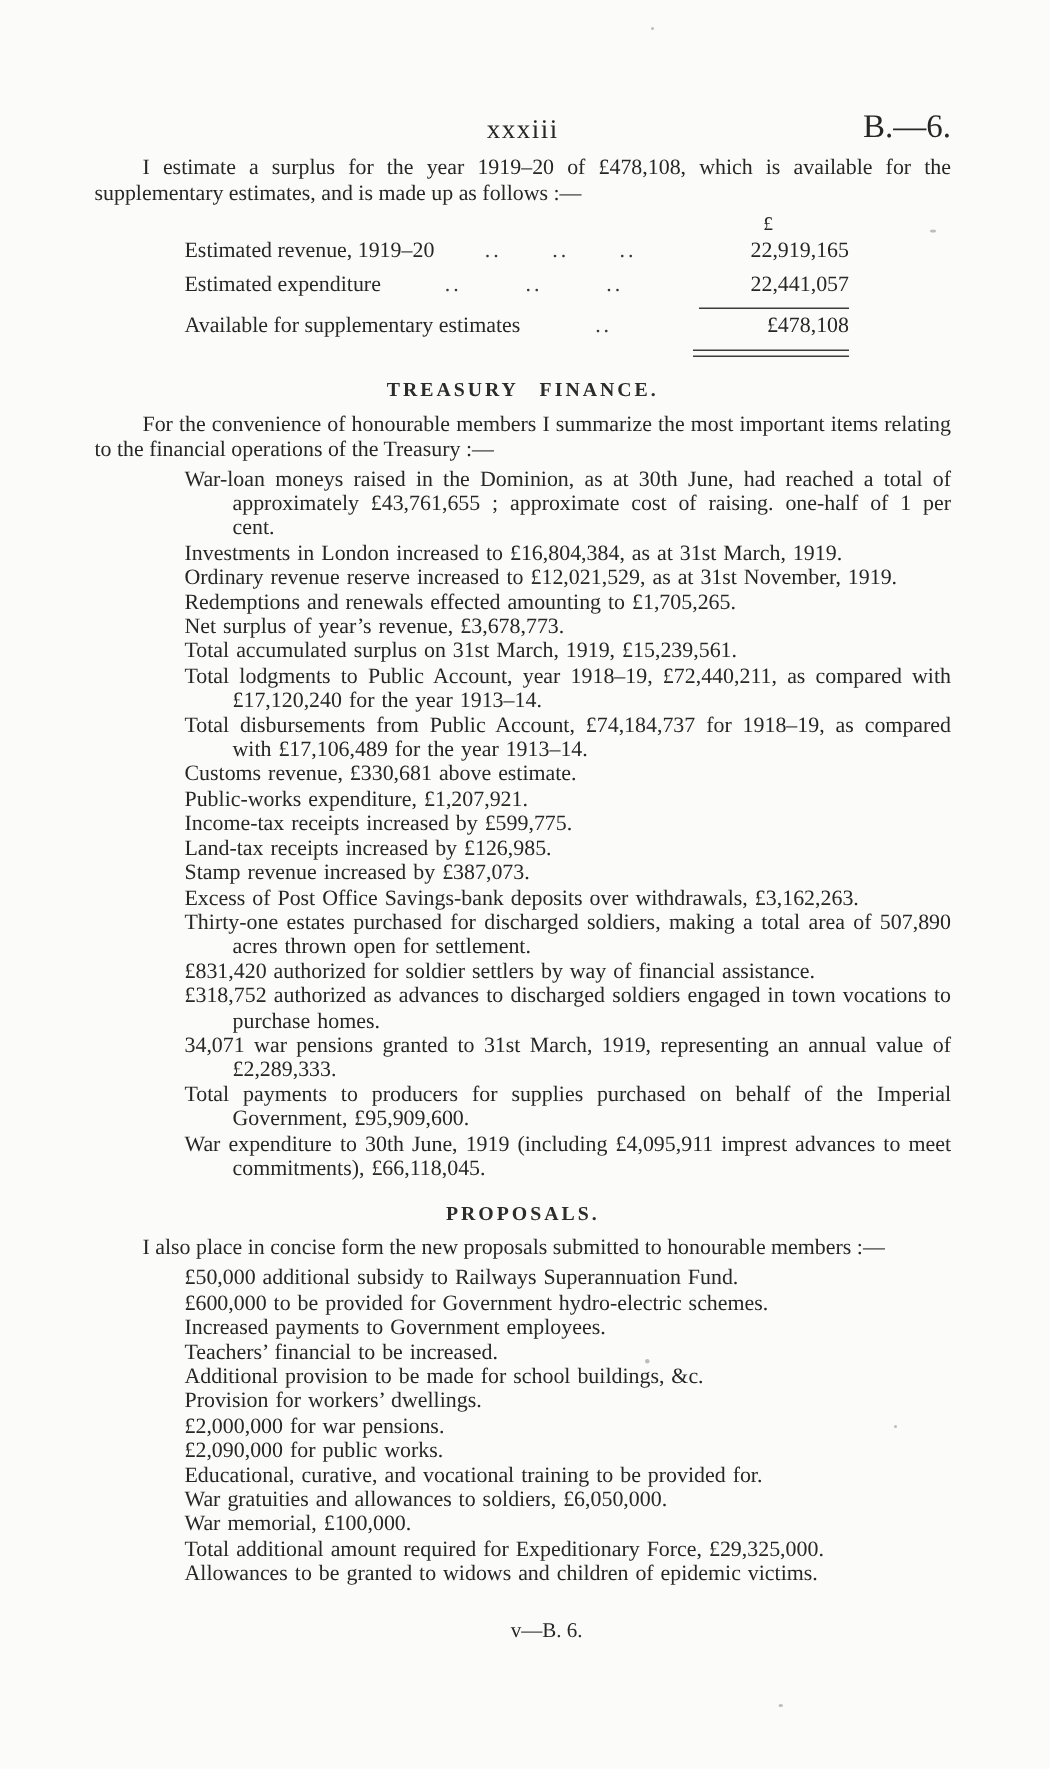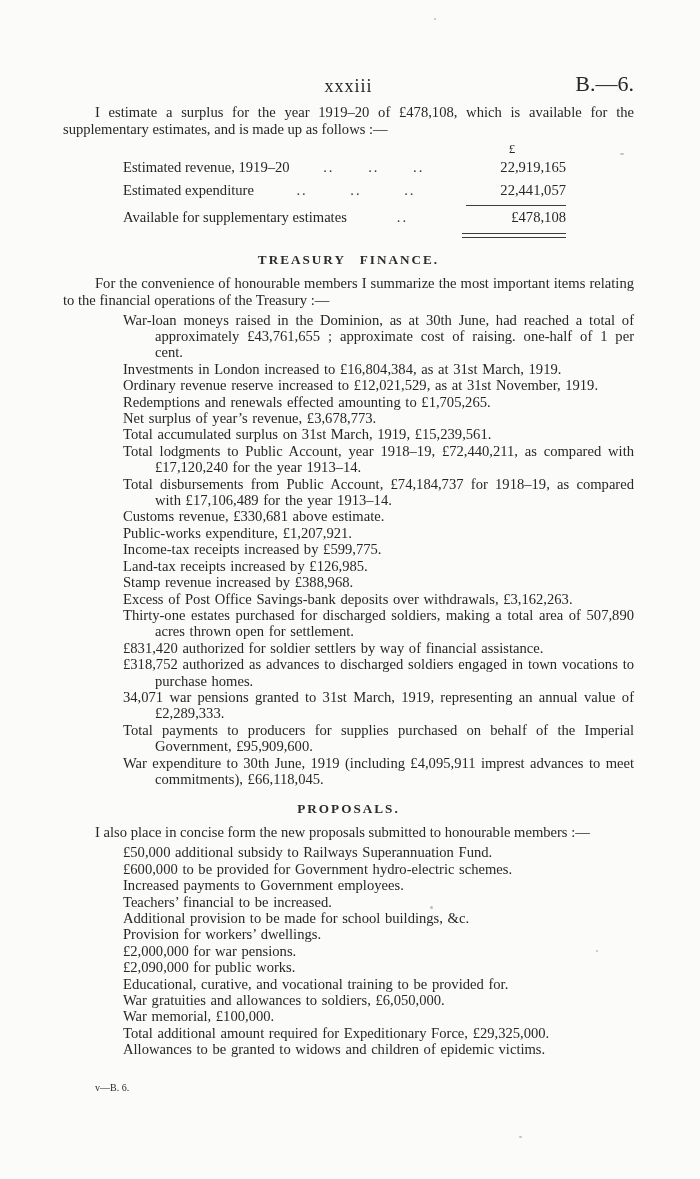--- a/index.html
+++ b/index.html
@@ -110,21 +110,22 @@
   .hanging-list .item {
     padding-left: 92px;
     text-indent: -32px;
     text-align: justify;
     line-height: 16.4px;
     word-spacing: 1px;
   }
   
   .footer-sig {
     margin: 21px 0 0 32px;
-    font-size: 10px;
+    font-size: 14px;
+    text-align: center;
   }
   
   .speck {
     position: absolute;
     background: #8a8a85;
     border-radius: 50%;
     opacity: 0.55;
   }
 </style>
 </head>
@@ -194,21 +195,21 @@
     <div class="item">Ordinary revenue reserve increased to £12,021,529, as at 31st November, 1919.</div>
     <div class="item">Redemptions and renewals effected amounting to £1,705,265.</div>
     <div class="item">Net surplus of year’s revenue, £3,678,773.</div>
     <div class="item">Total accumulated surplus on 31st March, 1919, £15,239,561.</div>
     <div class="item">Total lodgments to Public Account, year 1918–19, £72,440,211, as compared with £17,120,240 for the year 1913–14.</div>
     <div class="item">Total disbursements from Public Account, £74,184,737 for 1918–19, as compared with £17,106,489 for the year 1913–14.</div>
     <div class="item">Customs revenue, £330,681 above estimate.</div>
     <div class="item">Public-works expenditure, £1,207,921.</div>
     <div class="item">Income-tax receipts increased by £599,775.</div>
     <div class="item">Land-tax receipts increased by £126,985.</div>
-    <div class="item">Stamp revenue increased by £388,968.</div>
+    <div class="item">Stamp revenue increased by £387,073.</div>
     <div class="item">Excess of Post Office Savings-bank deposits over withdrawals, £3,162,263.</div>
     <div class="item">Thirty-one estates purchased for discharged soldiers, making a total area of 507,890 acres thrown open for settlement.</div>
     <div class="item">£831,420 authorized for soldier settlers by way of financial assistance.</div>
     <div class="item">£318,752 authorized as advances to discharged soldiers engaged in town vocations to purchase homes.</div>
     <div class="item">34,071 war pensions granted to 31st March, 1919, representing an annual value of £2,289,333.</div>
     <div class="item">Total payments to producers for supplies purchased on behalf of the Imperial Government, £95,909,600.</div>
     <div class="item">War expenditure to 30th June, 1919 (including £4,095,911 imprest advances to meet commitments), £66,118,045.</div>
   </div>
 
   <h2 class="section-heading">PROPOSALS.</h2>

